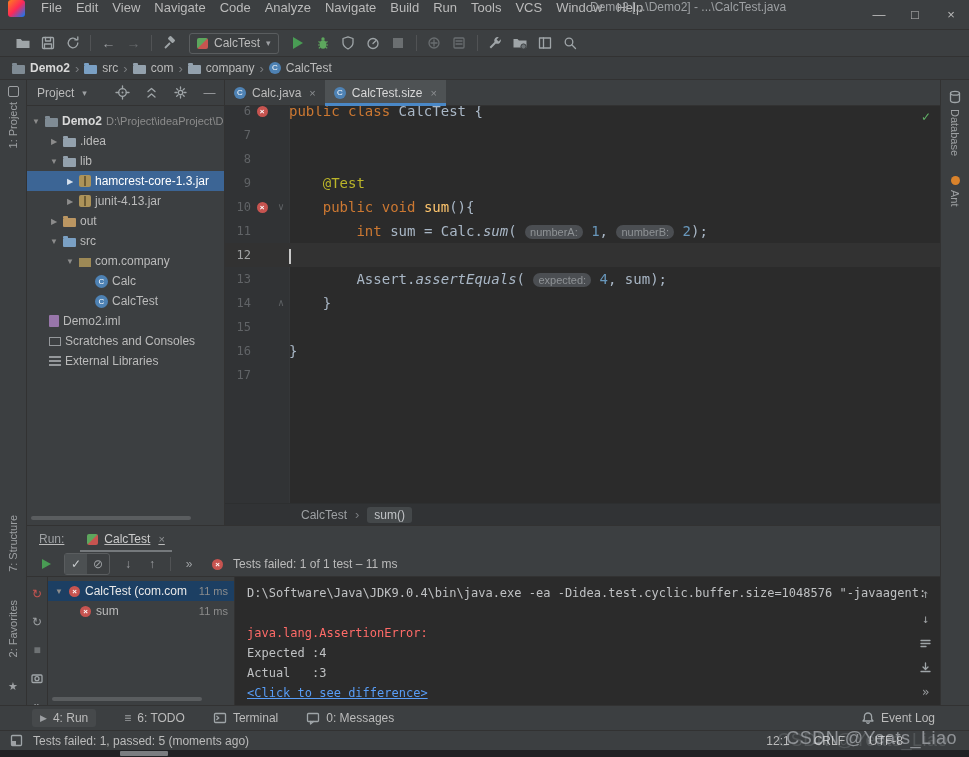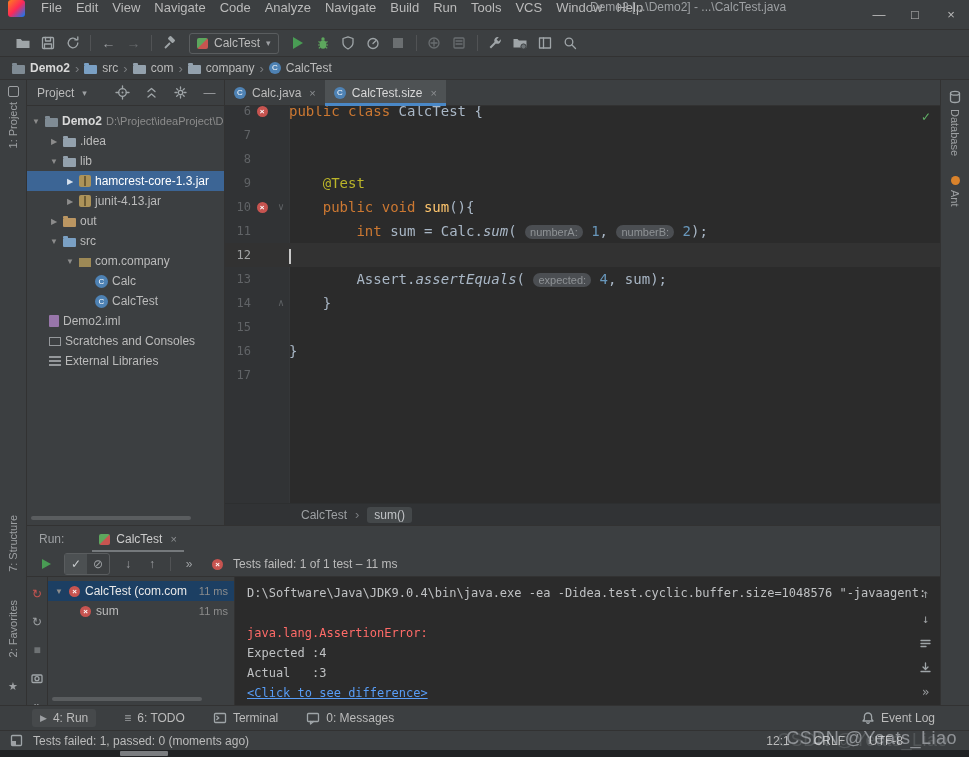--- a/index.html
+++ b/index.html
@@ -108,21 +108,21 @@
   .caret { display:inline-block; width:2px; height:15px; background:#c8c8c8; vertical-align:middle; }
   .inspect-ok { position:absolute; top:4px; right:9px; color:#5fad65; font-size:12px; }
 
   .fail-ball { width:11px; height:11px; border-radius:50%; background:var(--fail-red); color:#fff; font-size:8px; line-height:11px; text-align:center; font-weight:bold; flex:none; display:inline-block; font-family:"Liberation Sans",sans-serif; }
 
   .ebreadcrumbs { height:22px; background:#313335; border-top:1px solid #2d2f30; display:flex; align-items:center; gap:8px; padding-left:76px; font-size:12px; color:#9da0a3; flex:none; }
   .bc-cur { background:#44484a; padding:1px 7px; border-radius:3px; color:#c0c3c6; }
 
   
   .run-panel { flex:1; border-top:1px solid var(--border); display:flex; flex-direction:column; background:var(--panel); min-height:0; }
-  .run-header { height:26px; display:flex; align-items:center; gap:28px; padding-left:12px; font-size:12px; flex:none; }
+  .run-header { height:26px; display:flex; align-items:center; gap:16px; padding-left:12px; font-size:12px; flex:none;text-decoration:underline; }
   .run-label { color:#9da0a3; }
   .run-tab { display:flex; align-items:center; gap:6px; height:100%; padding:0 7px; position:relative; color:#cccccc; }
   .run-tab::after { content:''; position:absolute; left:0; right:0; bottom:0; height:2px; background:#75797c; }
   .run-toolbar { height:25px; display:flex; align-items:center; gap:2px; padding-left:8px; border-bottom:1px solid var(--border); font-size:12px; flex:none; }
   .rbtn { width:22px; height:20px; display:flex; align-items:center; justify-content:center; color:#9da0a3; font-size:12px; }
   .toggle-group { display:flex; border:1px solid #5a5d5f; border-radius:3px; margin:0 5px; }
   .rbtn.toggled { background:#4c5052; color:#c7cacc; }
   .rsep { width:1px; height:14px; background:#515355; margin:0 5px; }
   .run-status { margin-left:8px; color:#bbbbbb; }
   .run-body { flex:1; display:flex; min-height:0; }
@@ -685,21 +685,21 @@
     </div>
   </div>
 
   <div class="status-bar">
     <span>
         <svg class="svgi" width="13" height="13">
           <rect x="1.5" y="1.5" width="10" height="10" rx="1"></rect>
           <rect x="1.5" y="7" width="4.5" height="4.5" fill="#9da0a3" stroke="none"></rect>
         </svg>
       </span>
-    <span>Tests failed: 1, passed: 0 (moments ago)</span>
+    <span>Tests failed: 1, passed: 5 (moments ago)</span>
     <span class="sb-right">
       <span>12:1</span>
       <span>CRLF</span>
       <span>UTF-8</span>
     </span>
   </div>
 
   <div class="bottom-strip">
     <div class="strip-rect"></div>
   </div>

